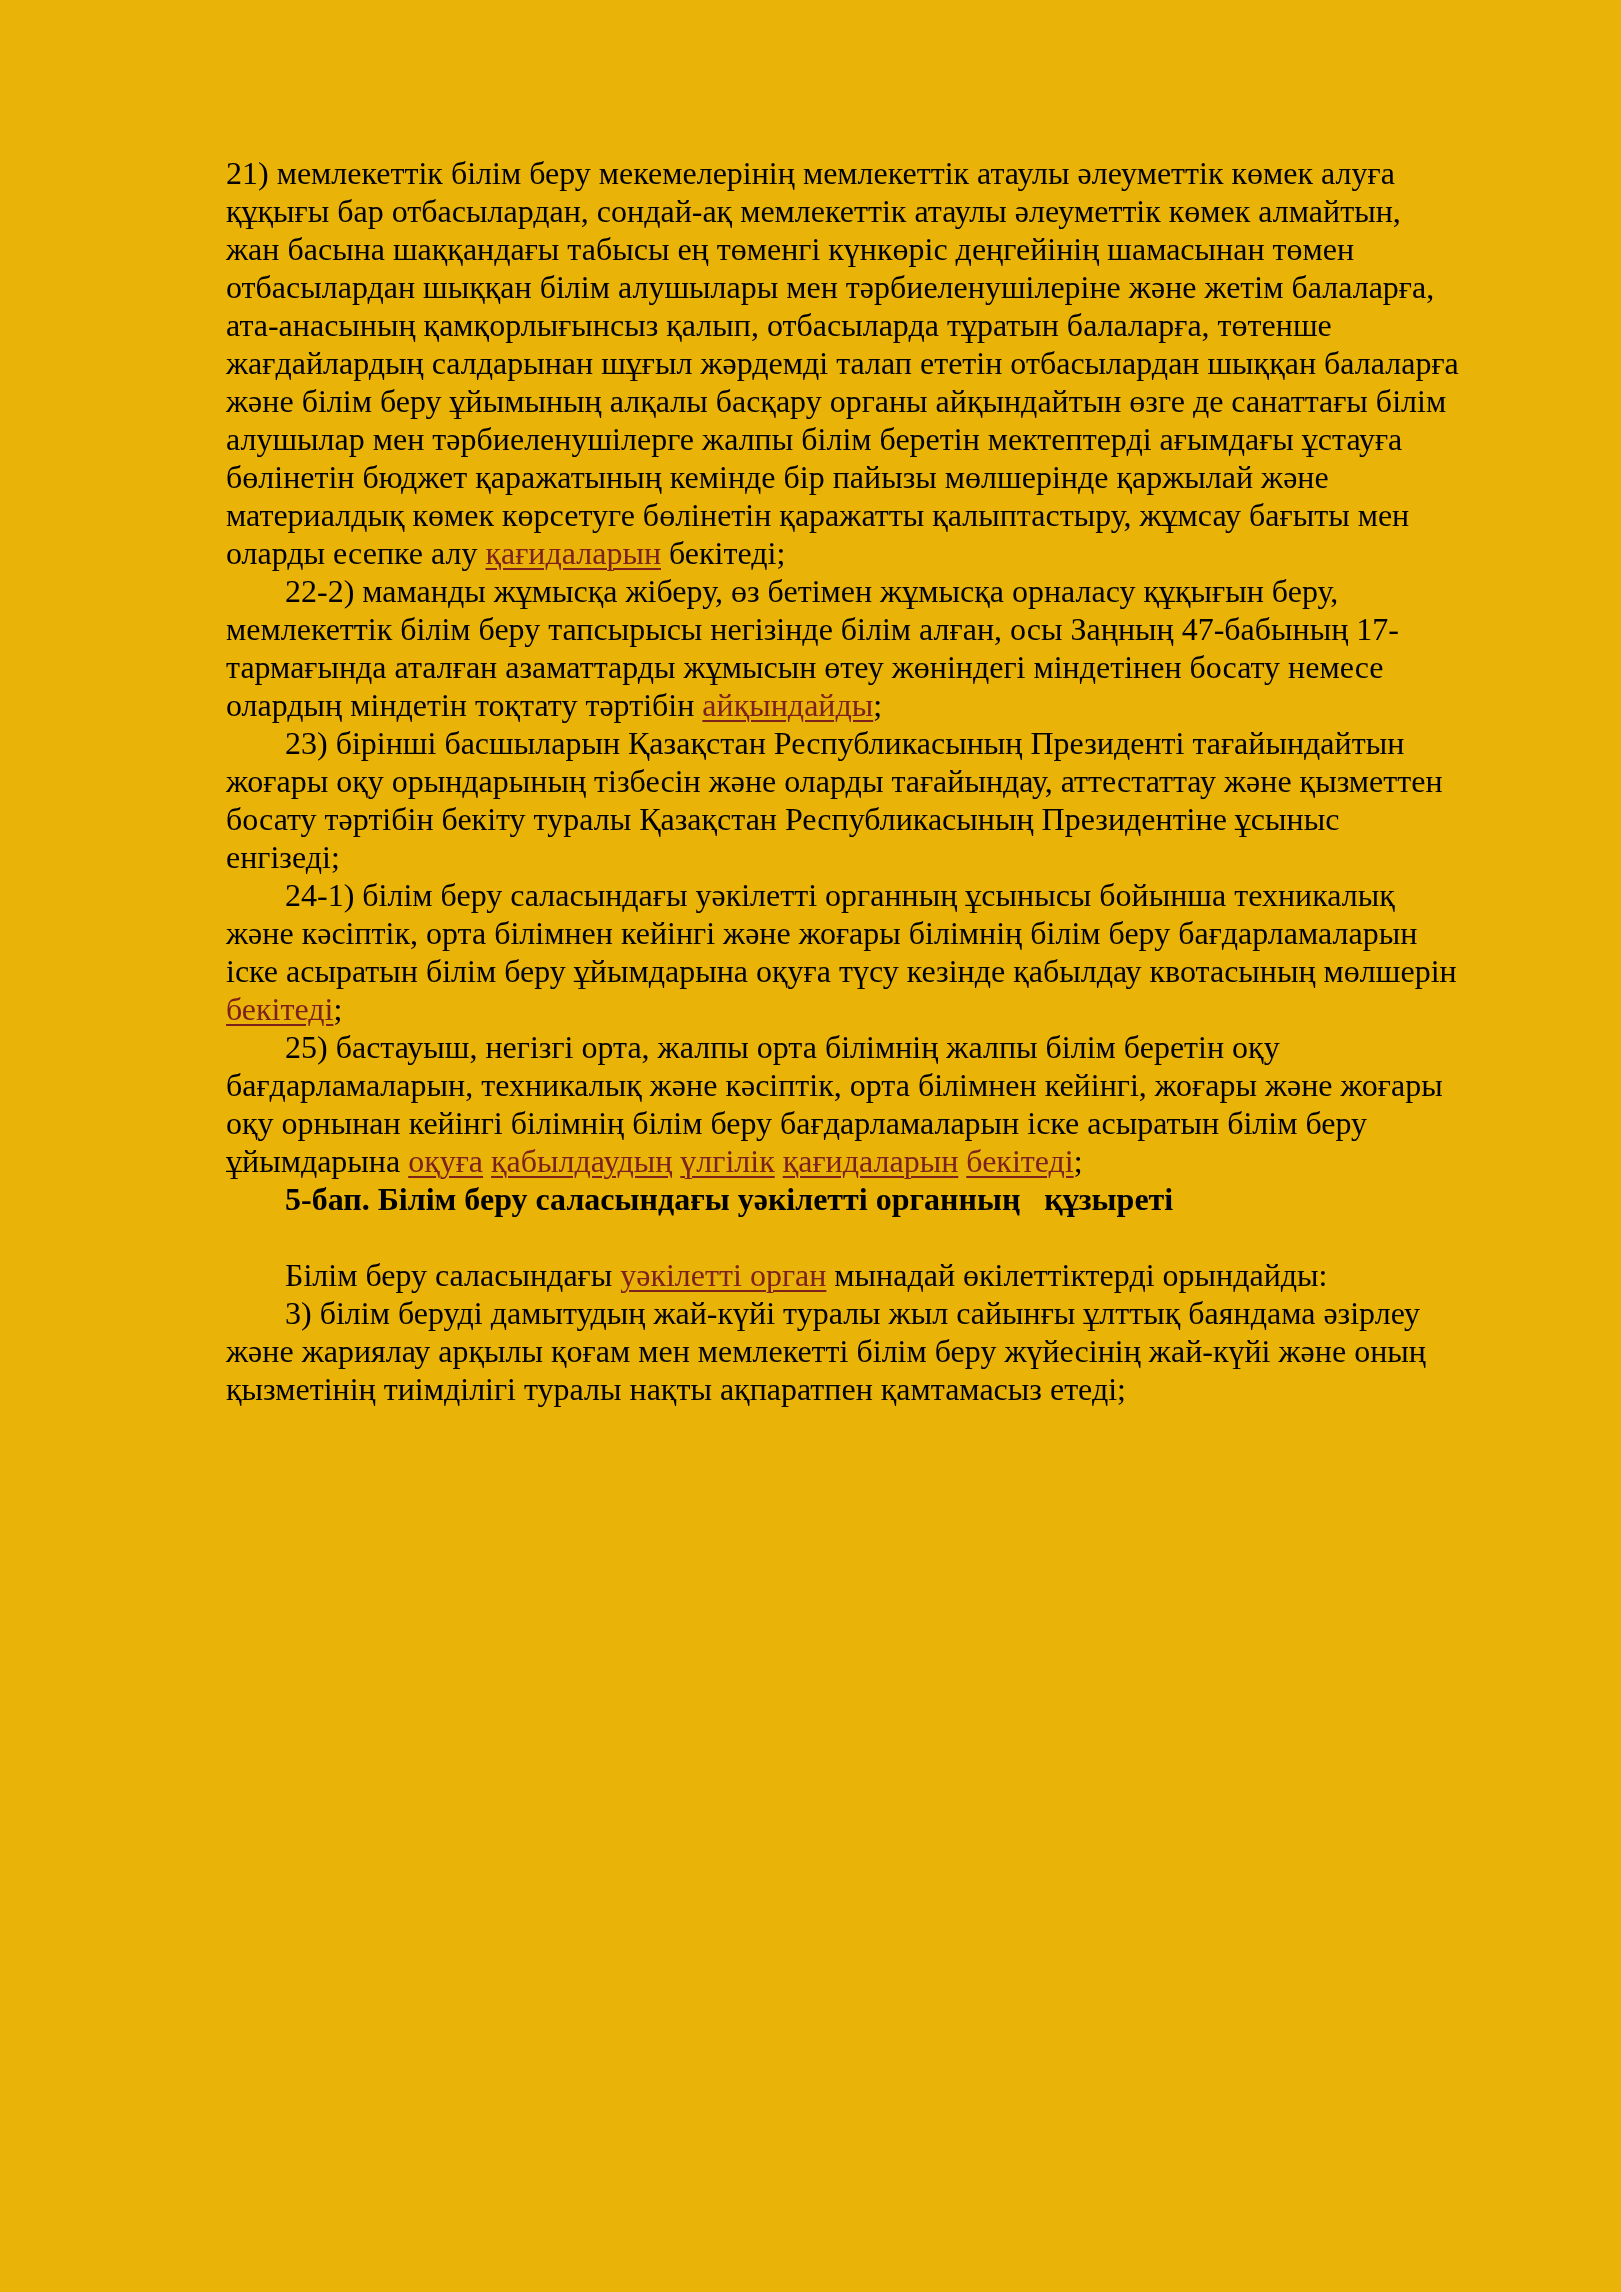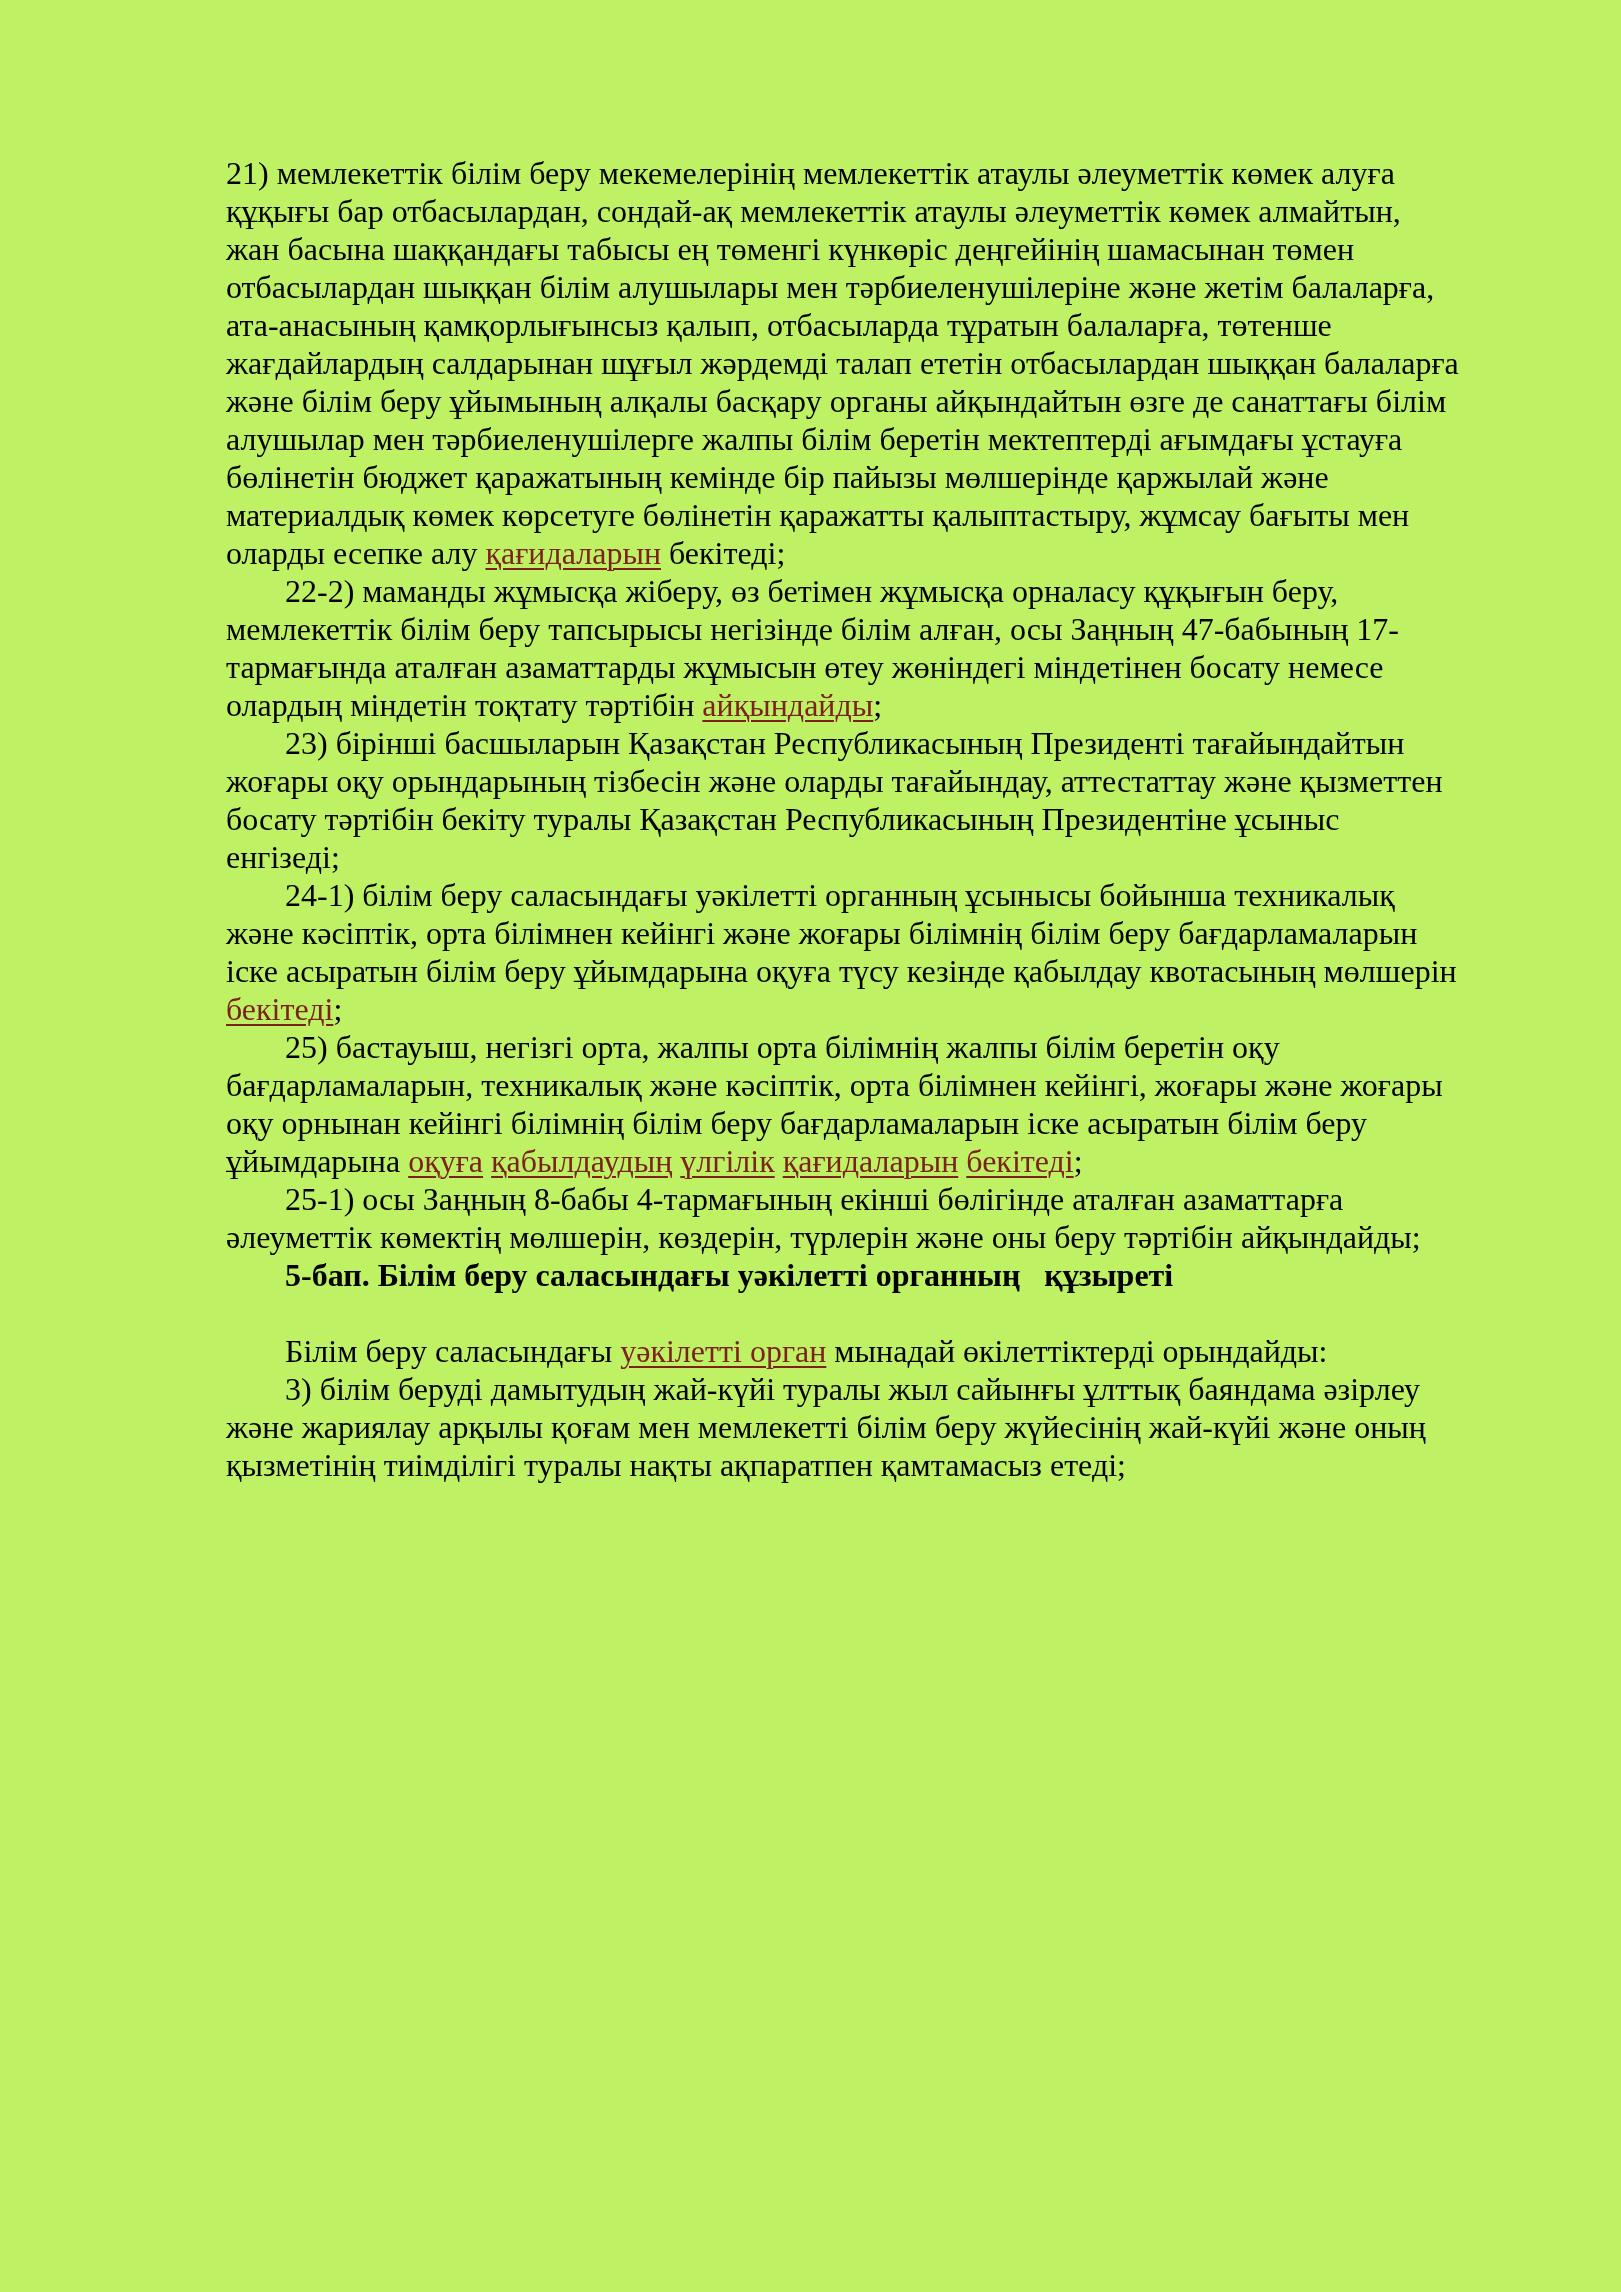--- a/index.html
+++ b/index.html
@@ -4,21 +4,21 @@
 <style>
   html, body {
     margin: 0;
     padding: 0;
     background: #ffffff;
   }
   .page {
     position: relative;
     width: 1621px;
     height: 2293px;
-    background: #bef264;
+    background: #eab308;
     box-sizing: border-box;
     padding: 154px 161px 0 226px;
     overflow: hidden;
   }
   .doc {
     font-family: "Liberation Serif", "DejaVu Serif", serif;
     font-size: 32px;
     line-height: 38px;
     color: #000000;
     width: 1234px;
@@ -50,19 +50,18 @@
 </head>
 <body>
 
 <div class="page">
   <div class="doc">
       <p class="para no-indent"><span>21) мемлекеттік білім беру мекемелерінің мемлекеттік атаулы әлеуметтік көмек алуға құқығы бар отбасылардан, сондай-ақ мемлекеттік атаулы әлеуметтік көмек алмайтын, жан басына шаққандағы табысы ең төменгі күнкөріс деңгейінің шамасынан төмен отбасылардан шыққан білім алушылары мен тәрбиеленушілеріне және жетім балаларға, ата-анасының қамқорлығынсыз қалып, отбасыларда тұратын балаларға, төтенше жағдайлардың салдарынан шұғыл жәрдемді талап ететін отбасылардан шыққан балаларға және білім беру ұйымының алқалы басқару органы айқындайтын өзге де санаттағы білім алушылар мен тәрбиеленушілерге жалпы білім беретін мектептерді ағымдағы ұстауға бөлінетін бюджет қаражатының кемінде бір пайызы мөлшерінде қаржылай және материалдық көмек көрсетуге бөлінетін қаражатты қалыптастыру, жұмсау бағыты мен оларды есепке алу </span><a class="doc-link" href="#">қағидаларын</a><span> бекітеді;</span></p>
       <p class="para"><span>22-2) маманды жұмысқа жіберу, өз бетімен жұмысқа орналасу құқығын беру, мемлекеттік білім беру тапсырысы негізінде білім алған, осы Заңның 47-бабының 17-тармағында аталған азаматтарды жұмысын өтеу жөніндегі міндетінен босату немесе олардың міндетін тоқтату тәртібін </span><a class="doc-link" href="#">айқындайды</a><span>;</span></p>
       <p class="para"><span>23) бірінші басшыларын Қазақстан Республикасының Президенті тағайындайтын жоғары оқу орындарының тізбесін және оларды тағайындау, аттестаттау және қызметтен босату тәртібін бекіту туралы Қазақстан Республикасының Президентіне ұсыныс енгізеді;</span></p>
       <p class="para"><span>24-1) білім беру саласындағы уәкілетті органның ұсынысы бойынша техникалық және кәсіптік, орта білімнен кейінгі және жоғары білімнің білім беру бағдарламаларын іске асыратын білім беру ұйымдарына оқуға түсу кезінде қабылдау квотасының мөлшерін </span><a class="doc-link" href="#">бекітеді</a><span>;</span></p>
       <p class="para"><span>25) бастауыш, негізгі орта, жалпы орта білімнің жалпы білім беретін оқу бағдарламаларын, техникалық және кәсіптік, орта білімнен кейінгі, жоғары және жоғары оқу орнынан кейінгі білімнің білім беру бағдарламаларын іске асыратын білім беру ұйымдарына </span><a class="doc-link" href="#">оқуға</a><span> </span><a class="doc-link" href="#">қабылдаудың</a><span> </span><a class="doc-link" href="#">үлгілік</a><span> </span><a class="doc-link" href="#">қағидаларын</a><span> </span><a class="doc-link" href="#">бекітеді</a><span>;</span></p>
-      <p class="para"><span>25-1) осы Заңның 8-бабы 4-тармағының екінші бөлігінде аталған азаматтарға әлеуметтік көмектің мөлшерін, көздерін, түрлерін және оны беру тәртібін айқындайды;</span></p>
       <p class="para heading"><span>5-бап. Білім беру саласындағы уәкілетті органның   құзыреті</span></p>
       <p class="para gap-before"><span>Білім беру саласындағы </span><a class="doc-link" href="#">уәкілетті орган</a><span> мынадай өкілеттіктерді орындайды:</span></p>
       <p class="para"><span>3) білім беруді дамытудың жай-күйі туралы жыл сайынғы ұлттық баяндама әзірлеу және жариялау арқылы қоғам мен мемлекетті білім беру жүйесінің жай-күйі және оның қызметінің тиімділігі туралы нақты ақпаратпен қамтамасыз етеді;</span></p>
     </div>
 </div>
 
 
 </body></html>

